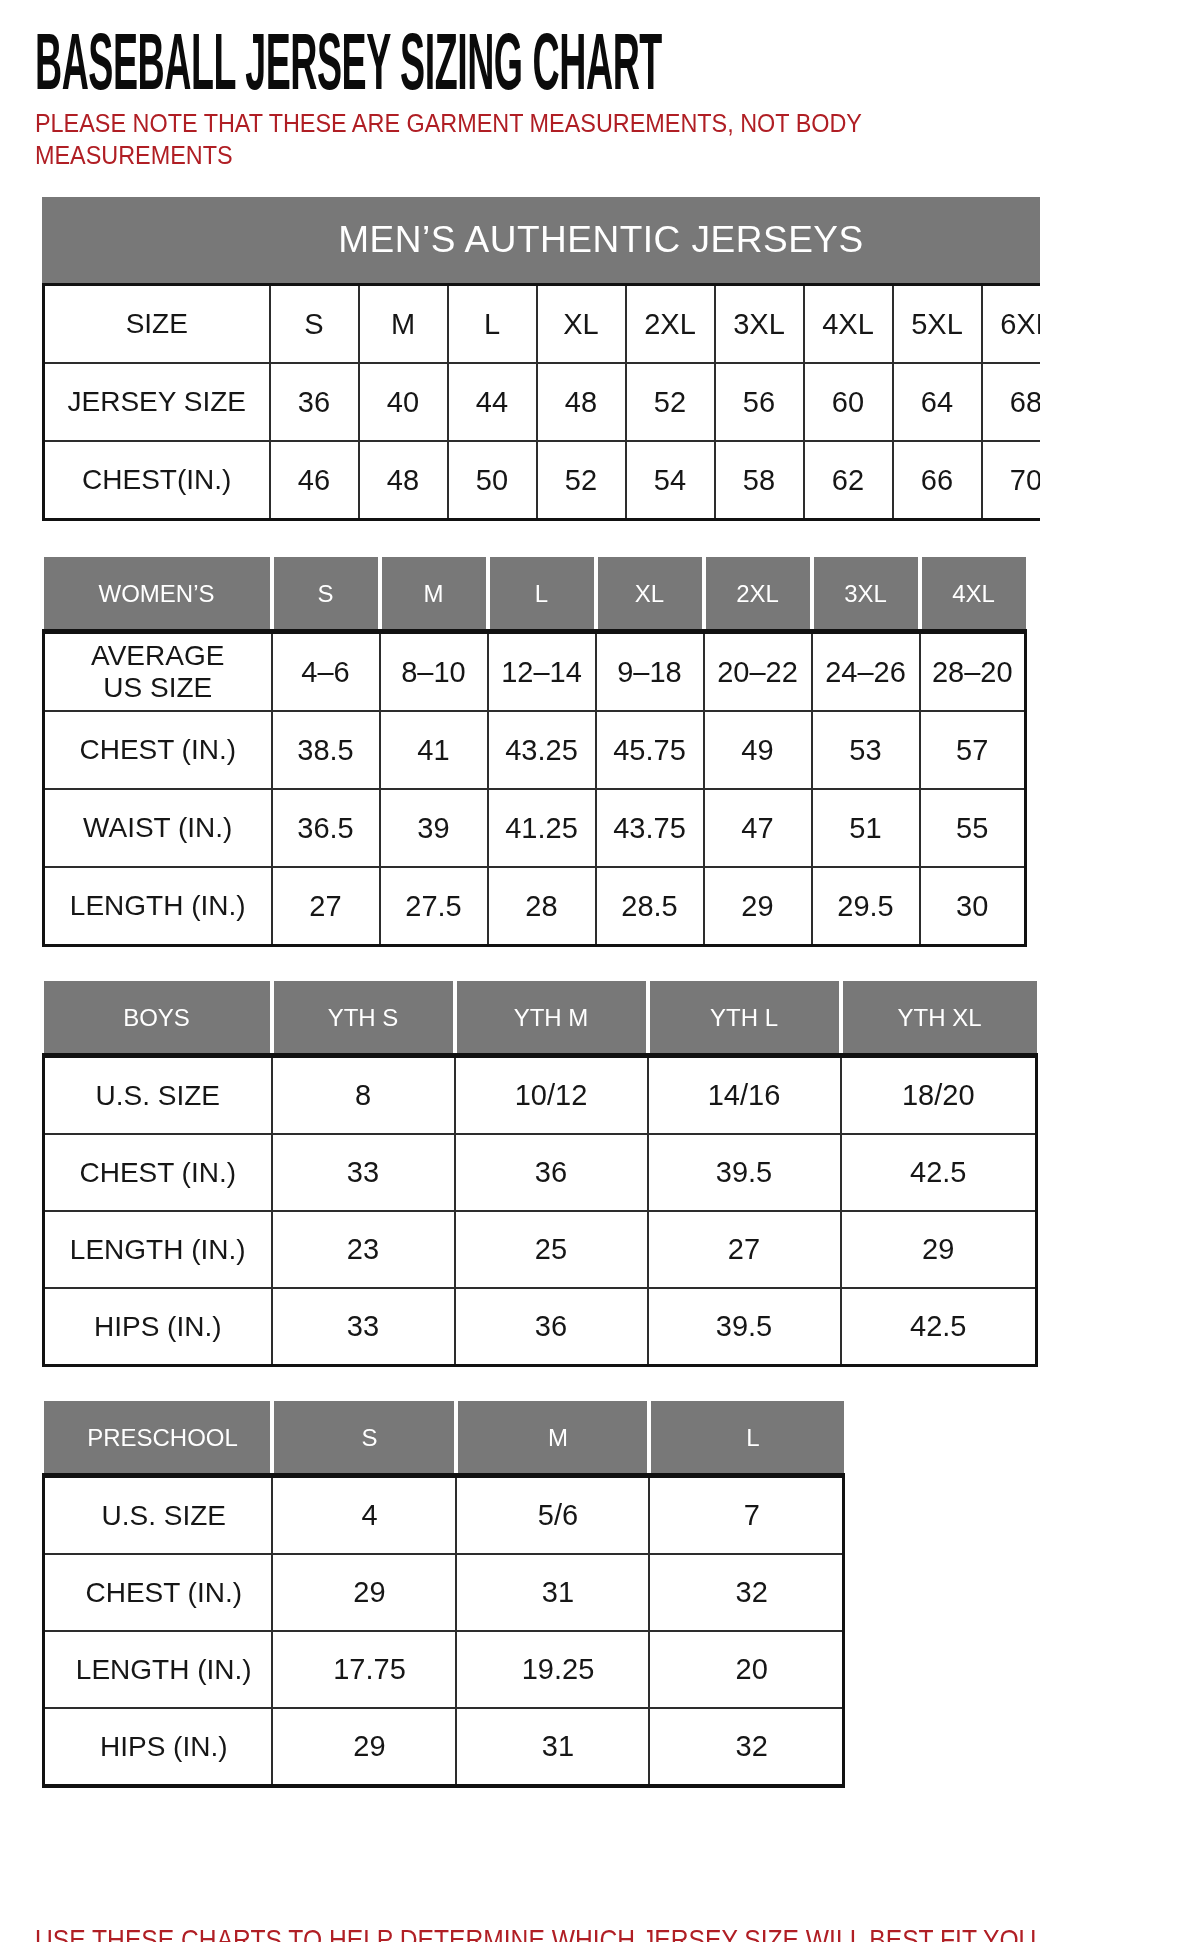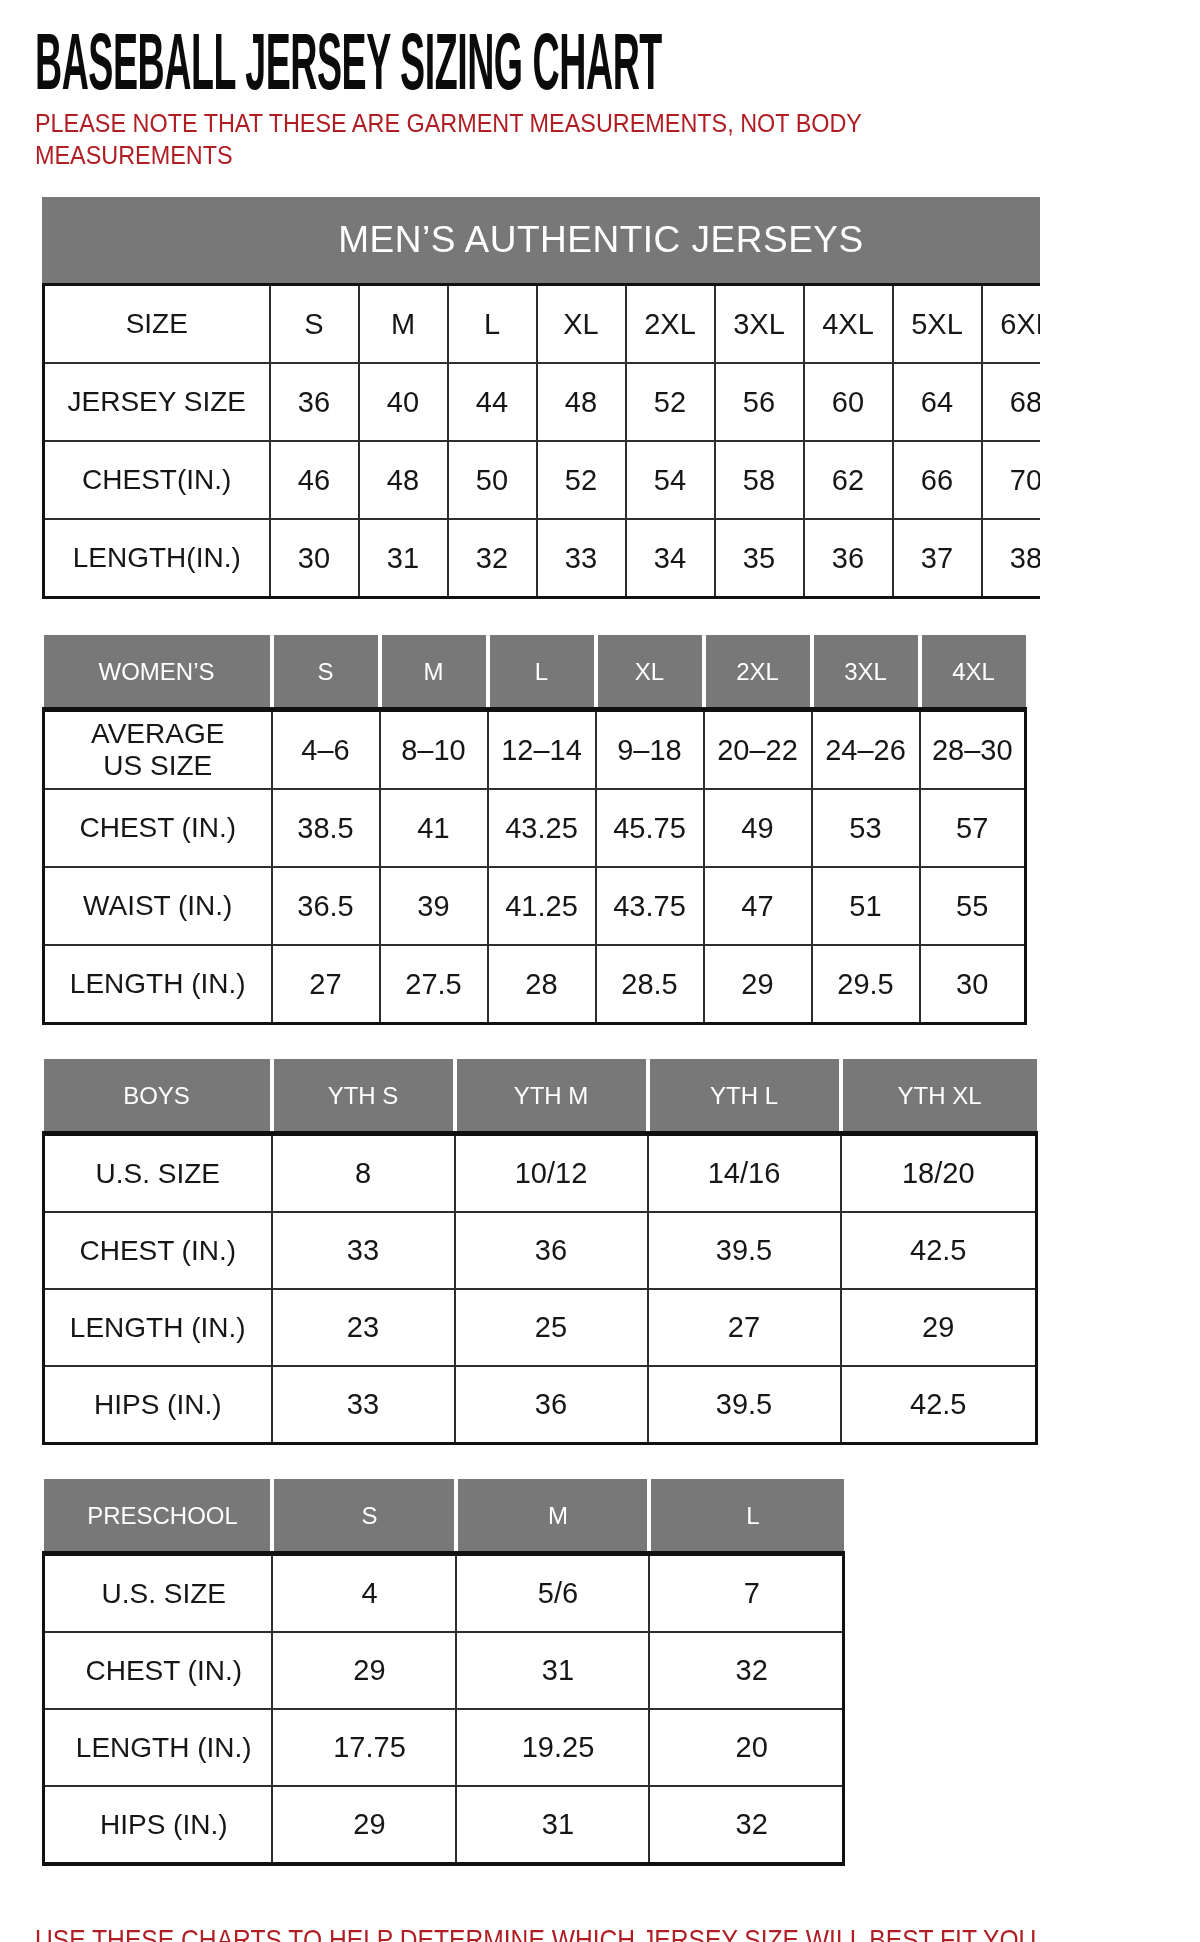--- a/index.html
+++ b/index.html
@@ -126,33 +126,20 @@
             <td>48</td>
             <td>50</td>
             <td>52</td>
             <td>54</td>
             <td>58</td>
             <td>62</td>
             <td>66</td>
             <td>70</td>
             <td>76</td>
           </tr>
-          <tr>
-            <td class="label">LENGTH(IN.)</td>
-            <td>30</td>
-            <td>31</td>
-            <td>32</td>
-            <td>33</td>
-            <td>34</td>
-            <td>35</td>
-            <td>36</td>
-            <td>37</td>
-            <td>38</td>
-            <td>39</td>
-          </tr>
         </tbody>
       </table>
   </div>
 
   <div class="section sec-womens">
     <table class="t-womens">
         <colgroup>
           <col style="width: 228px;">
           <col style="width: 108px;">
           <col style="width: 108px;">
@@ -175,21 +162,21 @@
           </tr>
           <tr>
             <td class="label">AVERAGE
 US SIZE</td>
             <td>4–6</td>
             <td>8–10</td>
             <td>12–14</td>
             <td>9–18</td>
             <td>20–22</td>
             <td>24–26</td>
-            <td>28–30</td>
+            <td>28–20</td>
           </tr>
           <tr>
             <td class="label">CHEST (IN.)</td>
             <td>38.5</td>
             <td>41</td>
             <td>43.25</td>
             <td>45.75</td>
             <td>49</td>
             <td>53</td>
             <td>57</td>

